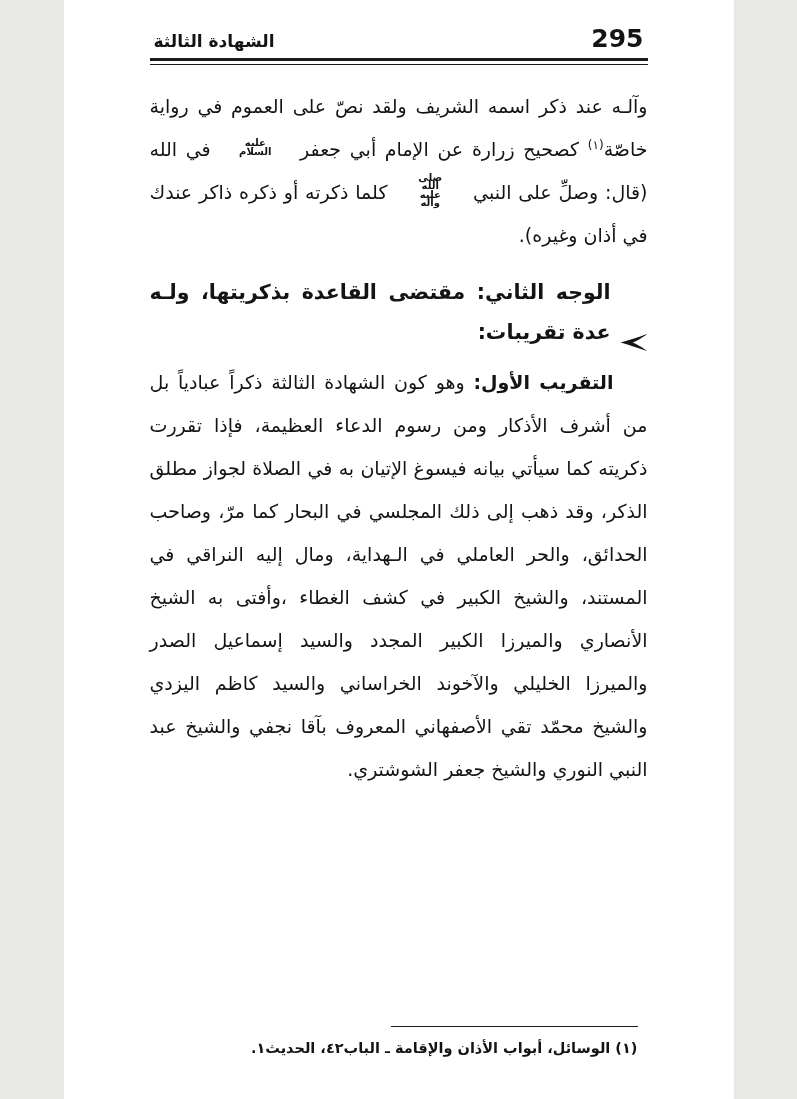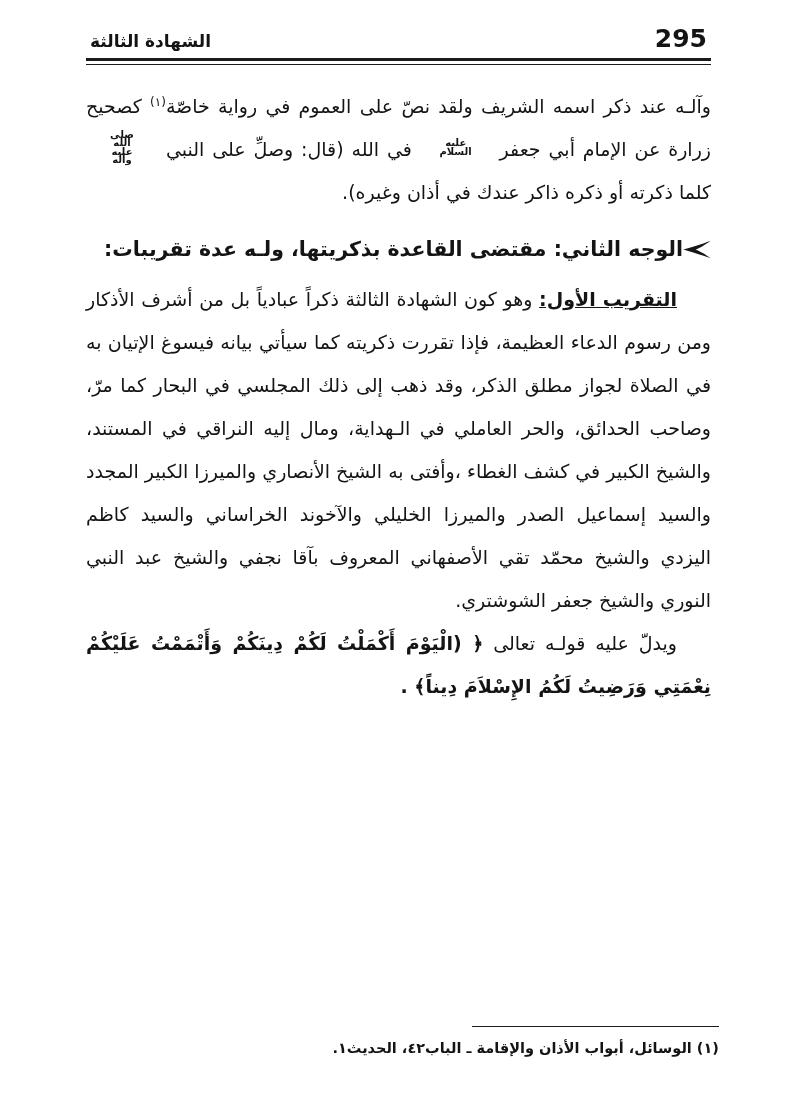--- a/index.html
+++ b/index.html
@@ -1,18 +1,18 @@
 <!DOCTYPE html>
 <html lang="ar"><head>
 <meta charset="utf-8">
 <style>
   * { margin: 0; padding: 0; box-sizing: border-box; }
   html, body { background: #e8e8e4; }
   .page {
-    width: 797px; height: 1099px;
+    width: 670px; height: 1099px;
     margin: 0 auto;
     background: #ffffff;
     color: #141414;
     position: relative;
     font-family: "DejaVu Sans", sans-serif;
     overflow: hidden;
   }
   .content { padding: 26px 86px 0 86px; }
 
   
@@ -35,53 +35,54 @@
   
   .body {
     direction: rtl;
     margin-top: 20px;
     font-size: 19px;
     line-height: 43px;
     text-align: justify;
   }
   .para { text-align: justify; }
   .indent { text-indent: 34px; }
-  .bold { font-weight: bold; text-decoration: underline; }
+  .bold { font-weight: bold; }
   .fnref {
     font-size: 12px;
     vertical-align: super;
     line-height: 0;
     letter-spacing: -0.5px;
   }
   .honorific {
     display: inline-block;
     width: 32px;
     font-size: 10px;
     line-height: 8.5px;
     text-align: center;
     vertical-align: middle;
     font-weight: bold;
     margin: 0 20px;
     transform: translateY(-3px);
   }
   .heading {
     display: flex;
-    align-items: center;
+    align-items: flex-end;
+    gap: 9px;
     font-size: 20.5px;
     font-weight: bold;
     margin: 15px 0 9px 0;
     line-height: 40px;
   }
   .ornament { flex: 0 0 auto; display: inline-flex; align-items: center; }
   .verse-text { font-weight: bold; }
 
   
   .footnotes {
     position: absolute;
-    left: 86px; right: 78px;
+    left: 86px; right: 96px;
     bottom: 40px;
     direction: rtl;
   }
   .footnote-rule {
     width: 247px;
     border-top: 1.6px solid #1b1b1b;
     margin-bottom: 10px;
   }
   .footnote-text {
     font-size: 14.5px;
@@ -118,23 +119,20 @@
             <path d="M29.5 0.5 C19 4.5, 9 7.5, 0.5 10 C9 12.5, 19 15.5, 29.5 19.5 C23 14.5, 18.5 12, 13.5 10 C18.5 8, 23 5.5, 29.5 0.5 Z" fill="#161616"></path>
           </svg>
         </span>
         <span>الوجه الثاني: مقتضى القاعدة بذكريتها، ولـه عدة تقريبات:</span>
       </h2>
 
       <p class="para indent"><span class="bold">التقريب الأول:</span>
         <span>وهو كون الشهادة الثالثة ذكراً عبادياً بل من أشرف الأذكار ومن رسوم الدعاء العظيمة، فإذا تقررت ذكريته كما سيأتي بيانه فيسوغ الإتيان به في الصلاة لجواز مطلق الذكر، وقد ذهب إلى ذلك المجلسي في البحار كما مرّ، وصاحب الحدائق، والحر العاملي في الـهداية، ومال إليه النراقي في المستند، والشيخ الكبير في كشف الغطاء ،وأفتى به الشيخ الأنصاري والميرزا الكبير المجدد والسيد إسماعيل الصدر والميرزا الخليلي والآخوند الخراساني والسيد كاظم اليزدي والشيخ محمّد تقي الأصفهاني المعروف بآقا نجفي والشيخ عبد النبي النوري والشيخ جعفر الشوشتري.</span>
       </p>
 
-      <p class="para indent"><span>ويدلّ عليه قولـه تعالى</span>
-        <span class="verse-text">﴿ (الْيَوْمَ أَكْمَلْتُ لَكُمْ دِينَكُمْ وَأَتْمَمْتُ عَلَيْكُمْ نِعْمَتِي وَرَضِيتُ لَكُمُ الإِسْلاَمَ دِيناً﴾ .</span>
-      </p>
 
 
 
     </main>
 
     <footer class="footnotes">
       <div class="footnote-rule"></div>
       <div class="footnote-text">(١) الوسائل، أبواب الأذان والإقامة ـ الباب٤٢، الحديث١.</div>
     </footer>
 

